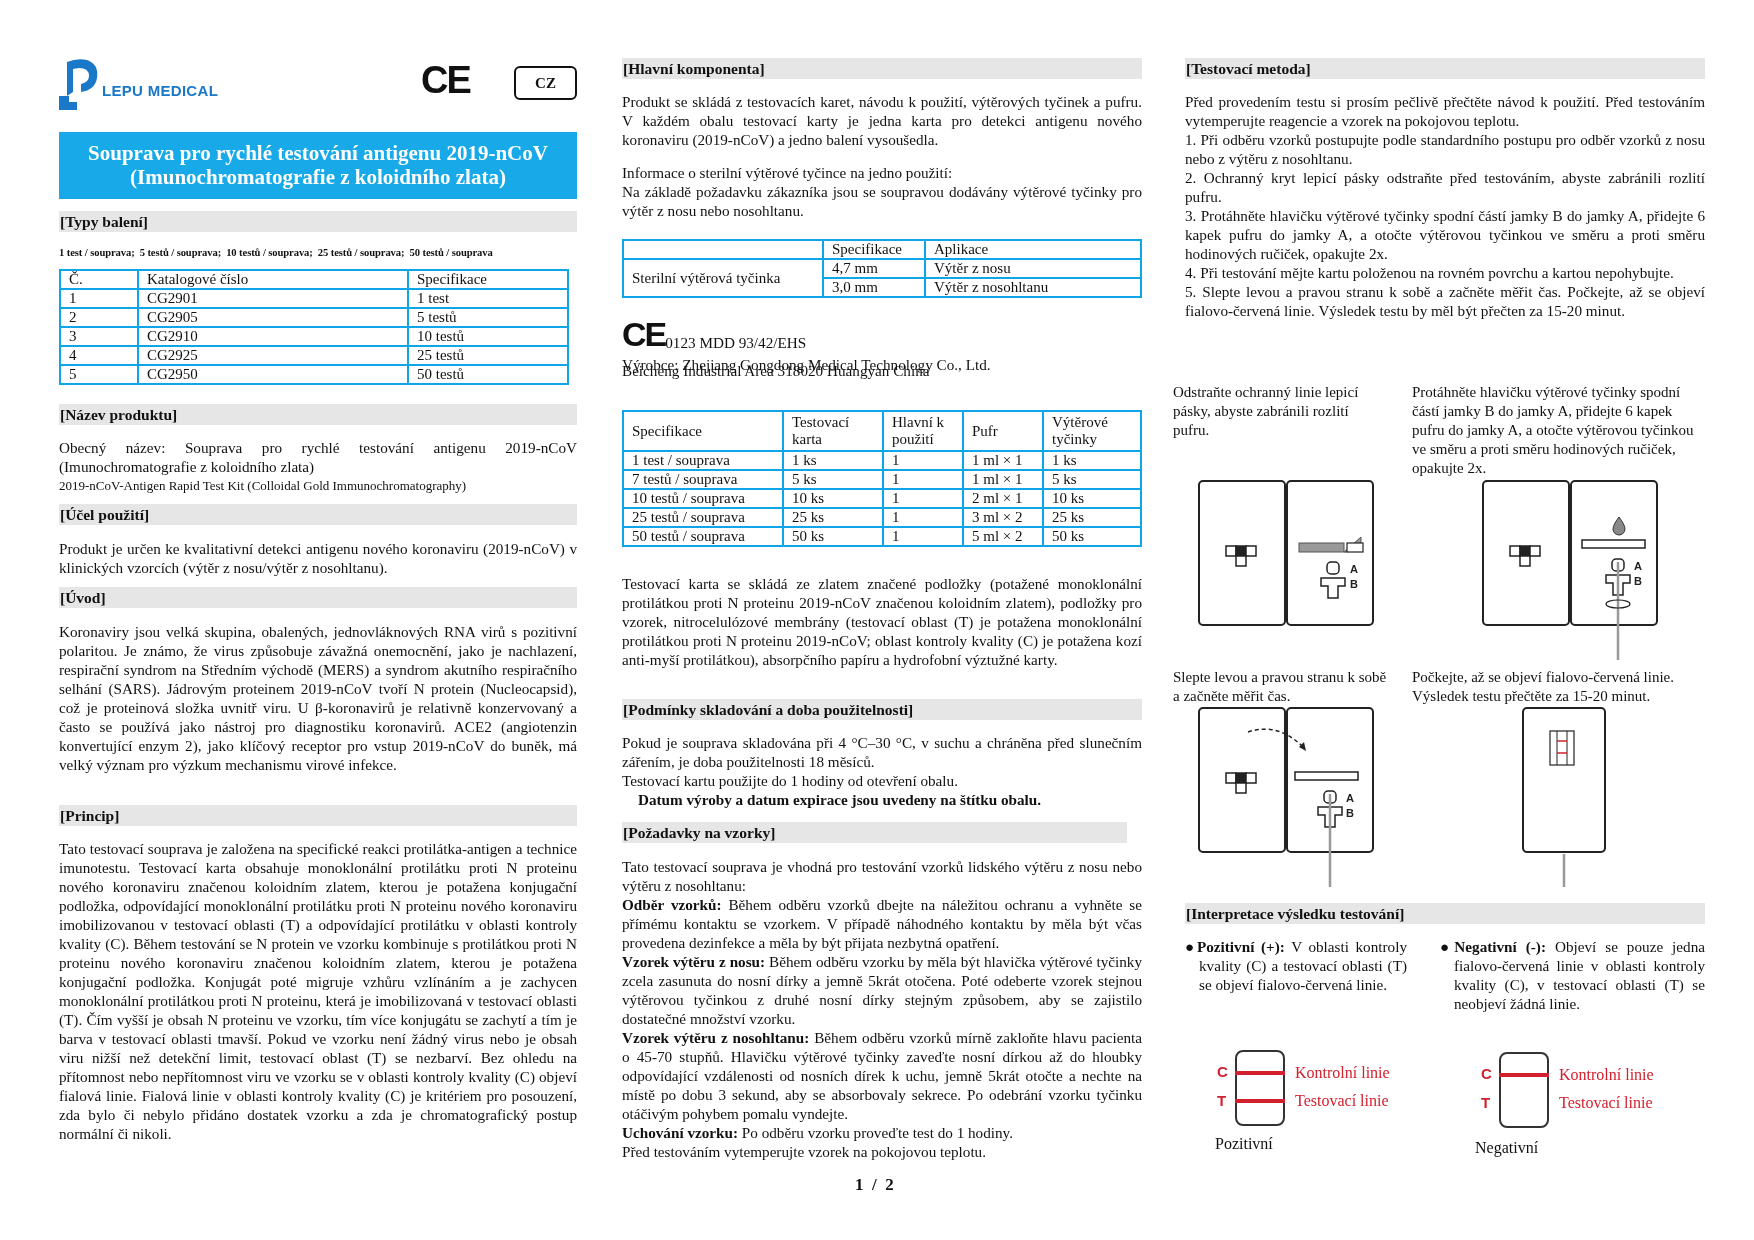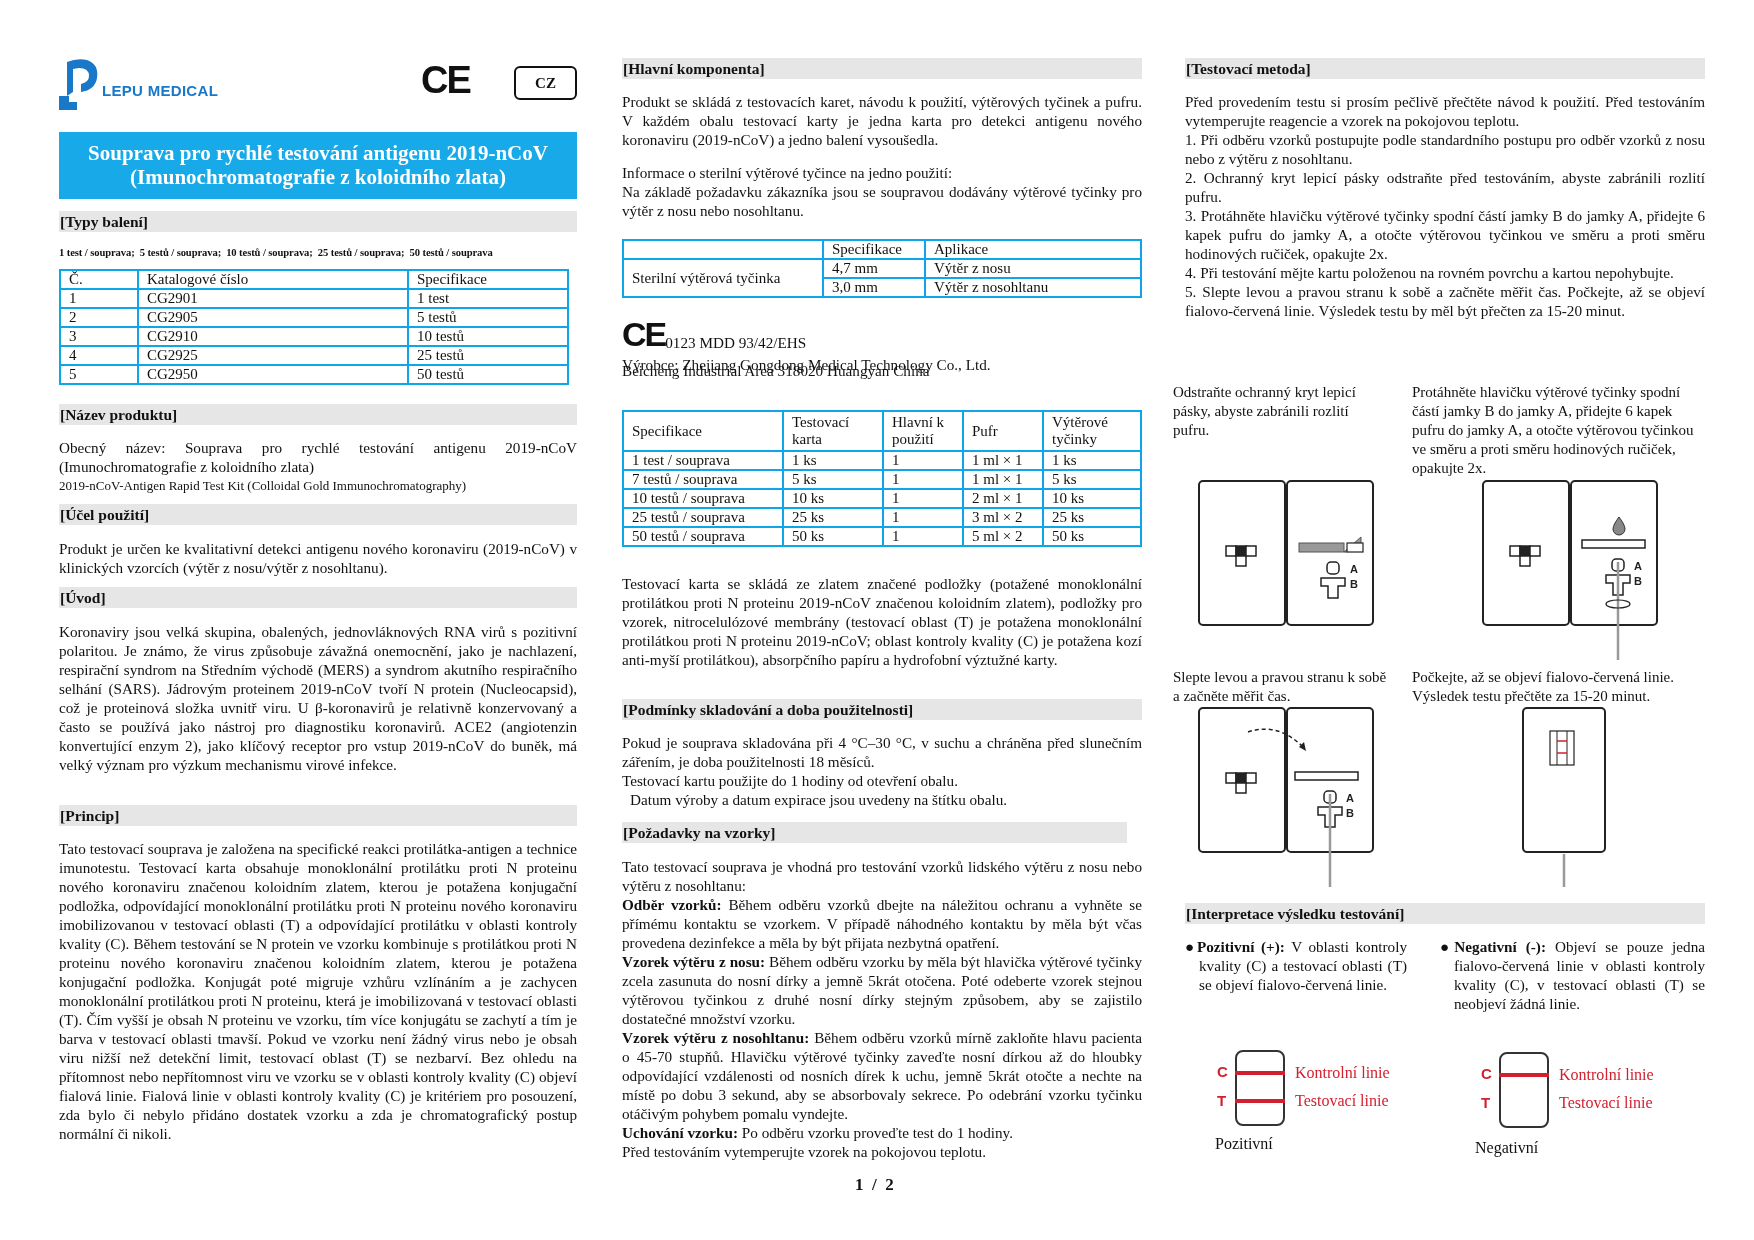--- a/index.html
+++ b/index.html
@@ -174,21 +174,21 @@
           <td>50 ks</td>
         </tr>
   </tbody>
     </table>
 
   <div class="abs para" style="left:0; top:574px; width:520px;">Testovací karta se skládá ze zlatem značené podložky (potažené monoklonální protilátkou proti N proteinu 2019-nCoV značenou koloidním zlatem), podložky pro vzorek, nitrocelulózové membrány (testovací oblast (T) je potažena monoklonální protilátkou proti N proteinu 2019-nCoV; oblast kontroly kvality (C) je potažena kozí anti-myší protilátkou), absorpčního papíru a hydrofobní výztužné karty.</div>
 
   <div class="abs sec-head" style="left:0; top:699px; width:520px;">[Podmínky skladování a doba použitelnosti]</div>
   <div class="abs para" style="left:0; top:733px; width:520px;">Pokud je souprava skladována při 4 °C–30 °C, v suchu a chráněna před slunečním zářením, je doba použitelnosti 18 měsíců.</div>
   <div class="abs" style="left:0; top:771px;">Testovací kartu použijte do 1 hodiny od otevření obalu.</div>
-  <div class="abs" style="left:8px; top:790px;">Datum výroby a datum expirace jsou uvedeny na štítku obalu.</div>
+  <div class="abs" style="left:16px; top:790px;font-weight:bold;">Datum výroby a datum expirace jsou uvedeny na štítku obalu.</div>
 
   <div class="abs sec-head" style="left:0; top:822px; width:505px;">[Požadavky na vzorky]</div>
   <div class="abs para" style="left:0; top:857px; width:520px;">
     <span>Tato testovací souprava je vhodná pro testování vzorků lidského výtěru z nosu nebo výtěru z nosohltanu:</span><br>
     <span class="bold">Odběr vzorků:</span><span> Během odběru vzorků dbejte na náležitou ochranu a vyhněte se přímému kontaktu se vzorkem. V případě náhodného kontaktu by měla být včas provedena dezinfekce a měla by být přijata nezbytná opatření.</span><br>
     <span class="bold">Vzorek výtěru z nosu:</span><span> Během odběru vzorku by měla být hlavička výtěrové tyčinky zcela zasunuta do nosní dírky a jemně 5krát otočena. Poté odeberte vzorek stejnou výtěrovou tyčinkou z druhé nosní dírky stejným způsobem, aby se zajistilo dostatečné množství vzorku.</span><br>
     <span class="bold">Vzorek výtěru z nosohltanu:</span><span> Během odběru vzorků mírně zakloňte hlavu pacienta o 45-70 stupňů. Hlavičku výtěrové tyčinky zaveďte nosní dírkou až do hloubky odpovídající vzdálenosti od nosních dírek k uchu, jemně 5krát otočte a nechte na místě po dobu 3 sekund, aby se absorbovaly sekrece. Po odebrání vzorku tyčinku otáčivým pohybem pomalu vyndejte.</span><br>
     <span class="bold">Uchování vzorku:</span><span> Po odběru vzorku proveďte test do 1 hodiny.</span><br>
     <span>Před testováním vytemperujte vzorek na pokojovou teplotu.</span>
   </div>
@@ -198,21 +198,21 @@
   <div class="abs sec-head" style="left:0; top:58px; width:520px;">[Testovací metoda]</div>
   <div class="abs para" style="left:0; top:92px; width:520px;">
     <span>Před provedením testu si prosím pečlivě přečtěte návod k použití. Před testováním vytemperujte reagencie a vzorek na pokojovou teplotu.</span><br>
     <span>1. Při odběru vzorků postupujte podle standardního postupu pro odběr vzorků z nosu nebo z výtěru z nosohltanu.</span><br>
     <span>2. Ochranný kryt lepicí pásky odstraňte před testováním, abyste zabránili rozlití pufru.</span><br>
     <span>3. Protáhněte hlavičku výtěrové tyčinky spodní částí jamky B do jamky A, přidejte 6 kapek pufru do jamky A, a otočte výtěrovou tyčinkou ve směru a proti směru hodinových ručiček, opakujte 2x.</span><br>
     <span>4. Při testování mějte kartu položenou na rovném povrchu a kartou nepohybujte.</span><br>
     <span>5. Slepte levou a pravou stranu k sobě a začněte měřit čas. Počkejte, až se objeví fialovo-červená linie. Výsledek testu by měl být přečten za 15-20 minut.</span>
   </div>
 
-  <div class="abs note" style="left:-12px; top:383px; width:215px;">Odstraňte ochranný kryt lepicí pásky, abyste zabránili rozlití pufru.</div>
+  <div class="abs note" style="left:-12px; top:383px; width:215px;">Odstraňte ochranný linie lepicí pásky, abyste zabránili rozlití pufru.</div>
 
   <div class="abs note" style="left:227px; top:383px; width:290px;">Protáhněte hlavičku výtěrové tyčinky spodní částí jamky B do jamky A, přidejte 6 kapek pufru do jamky A, a otočte výtěrovou tyčinkou ve směru a proti směru hodinových ručiček, opakujte 2x.</div>
 
   <div class="abs" style="left:13px; top:480px; width:180px; height:150px;">
     <div class="card" style="left:0; top:0; width:88px; height:146px;"></div>
     <div class="card" style="left:88px; top:0; width:88px; height:146px;"></div>
     <svg class="abs" style="left:0; top:0;" width="180" height="150">
       <rect x="28" y="66" width="10" height="10" fill="#fff" stroke="#222" stroke-width="1.5"></rect>
       <rect x="38" y="66" width="10" height="10" fill="#222" stroke="#222" stroke-width="1.5"></rect>
       <rect x="48" y="66" width="10" height="10" fill="#fff" stroke="#222" stroke-width="1.5"></rect>

